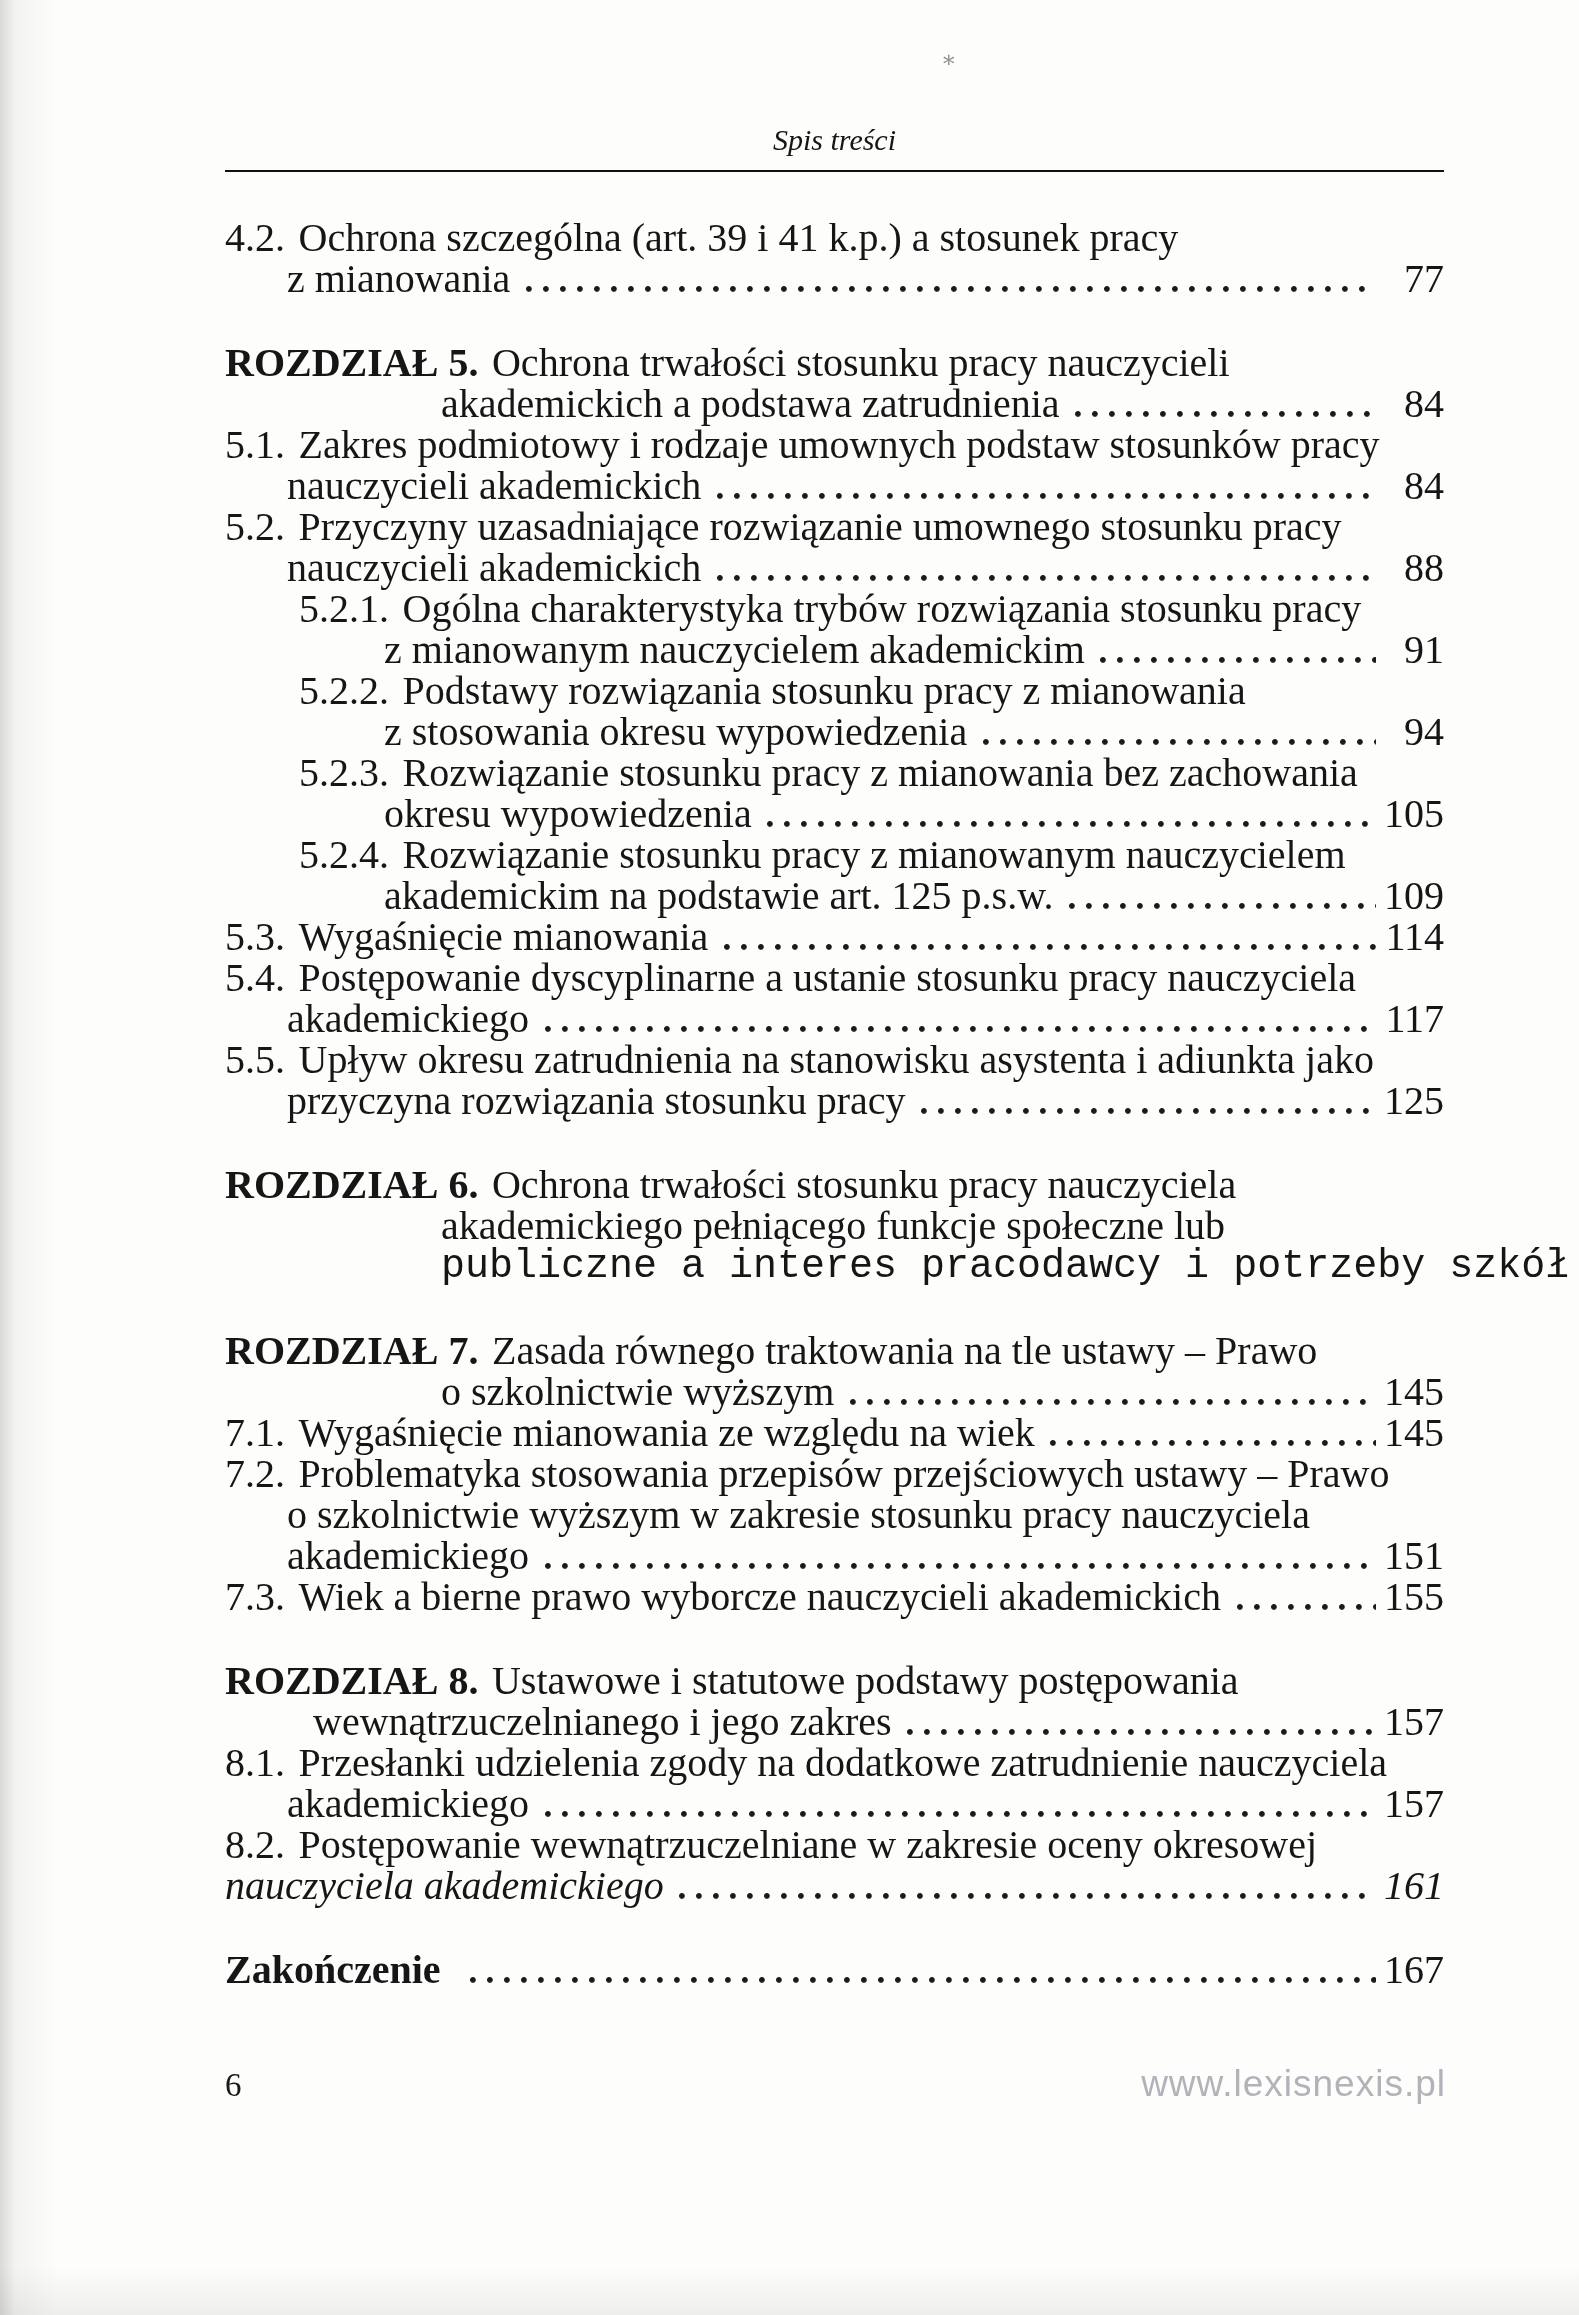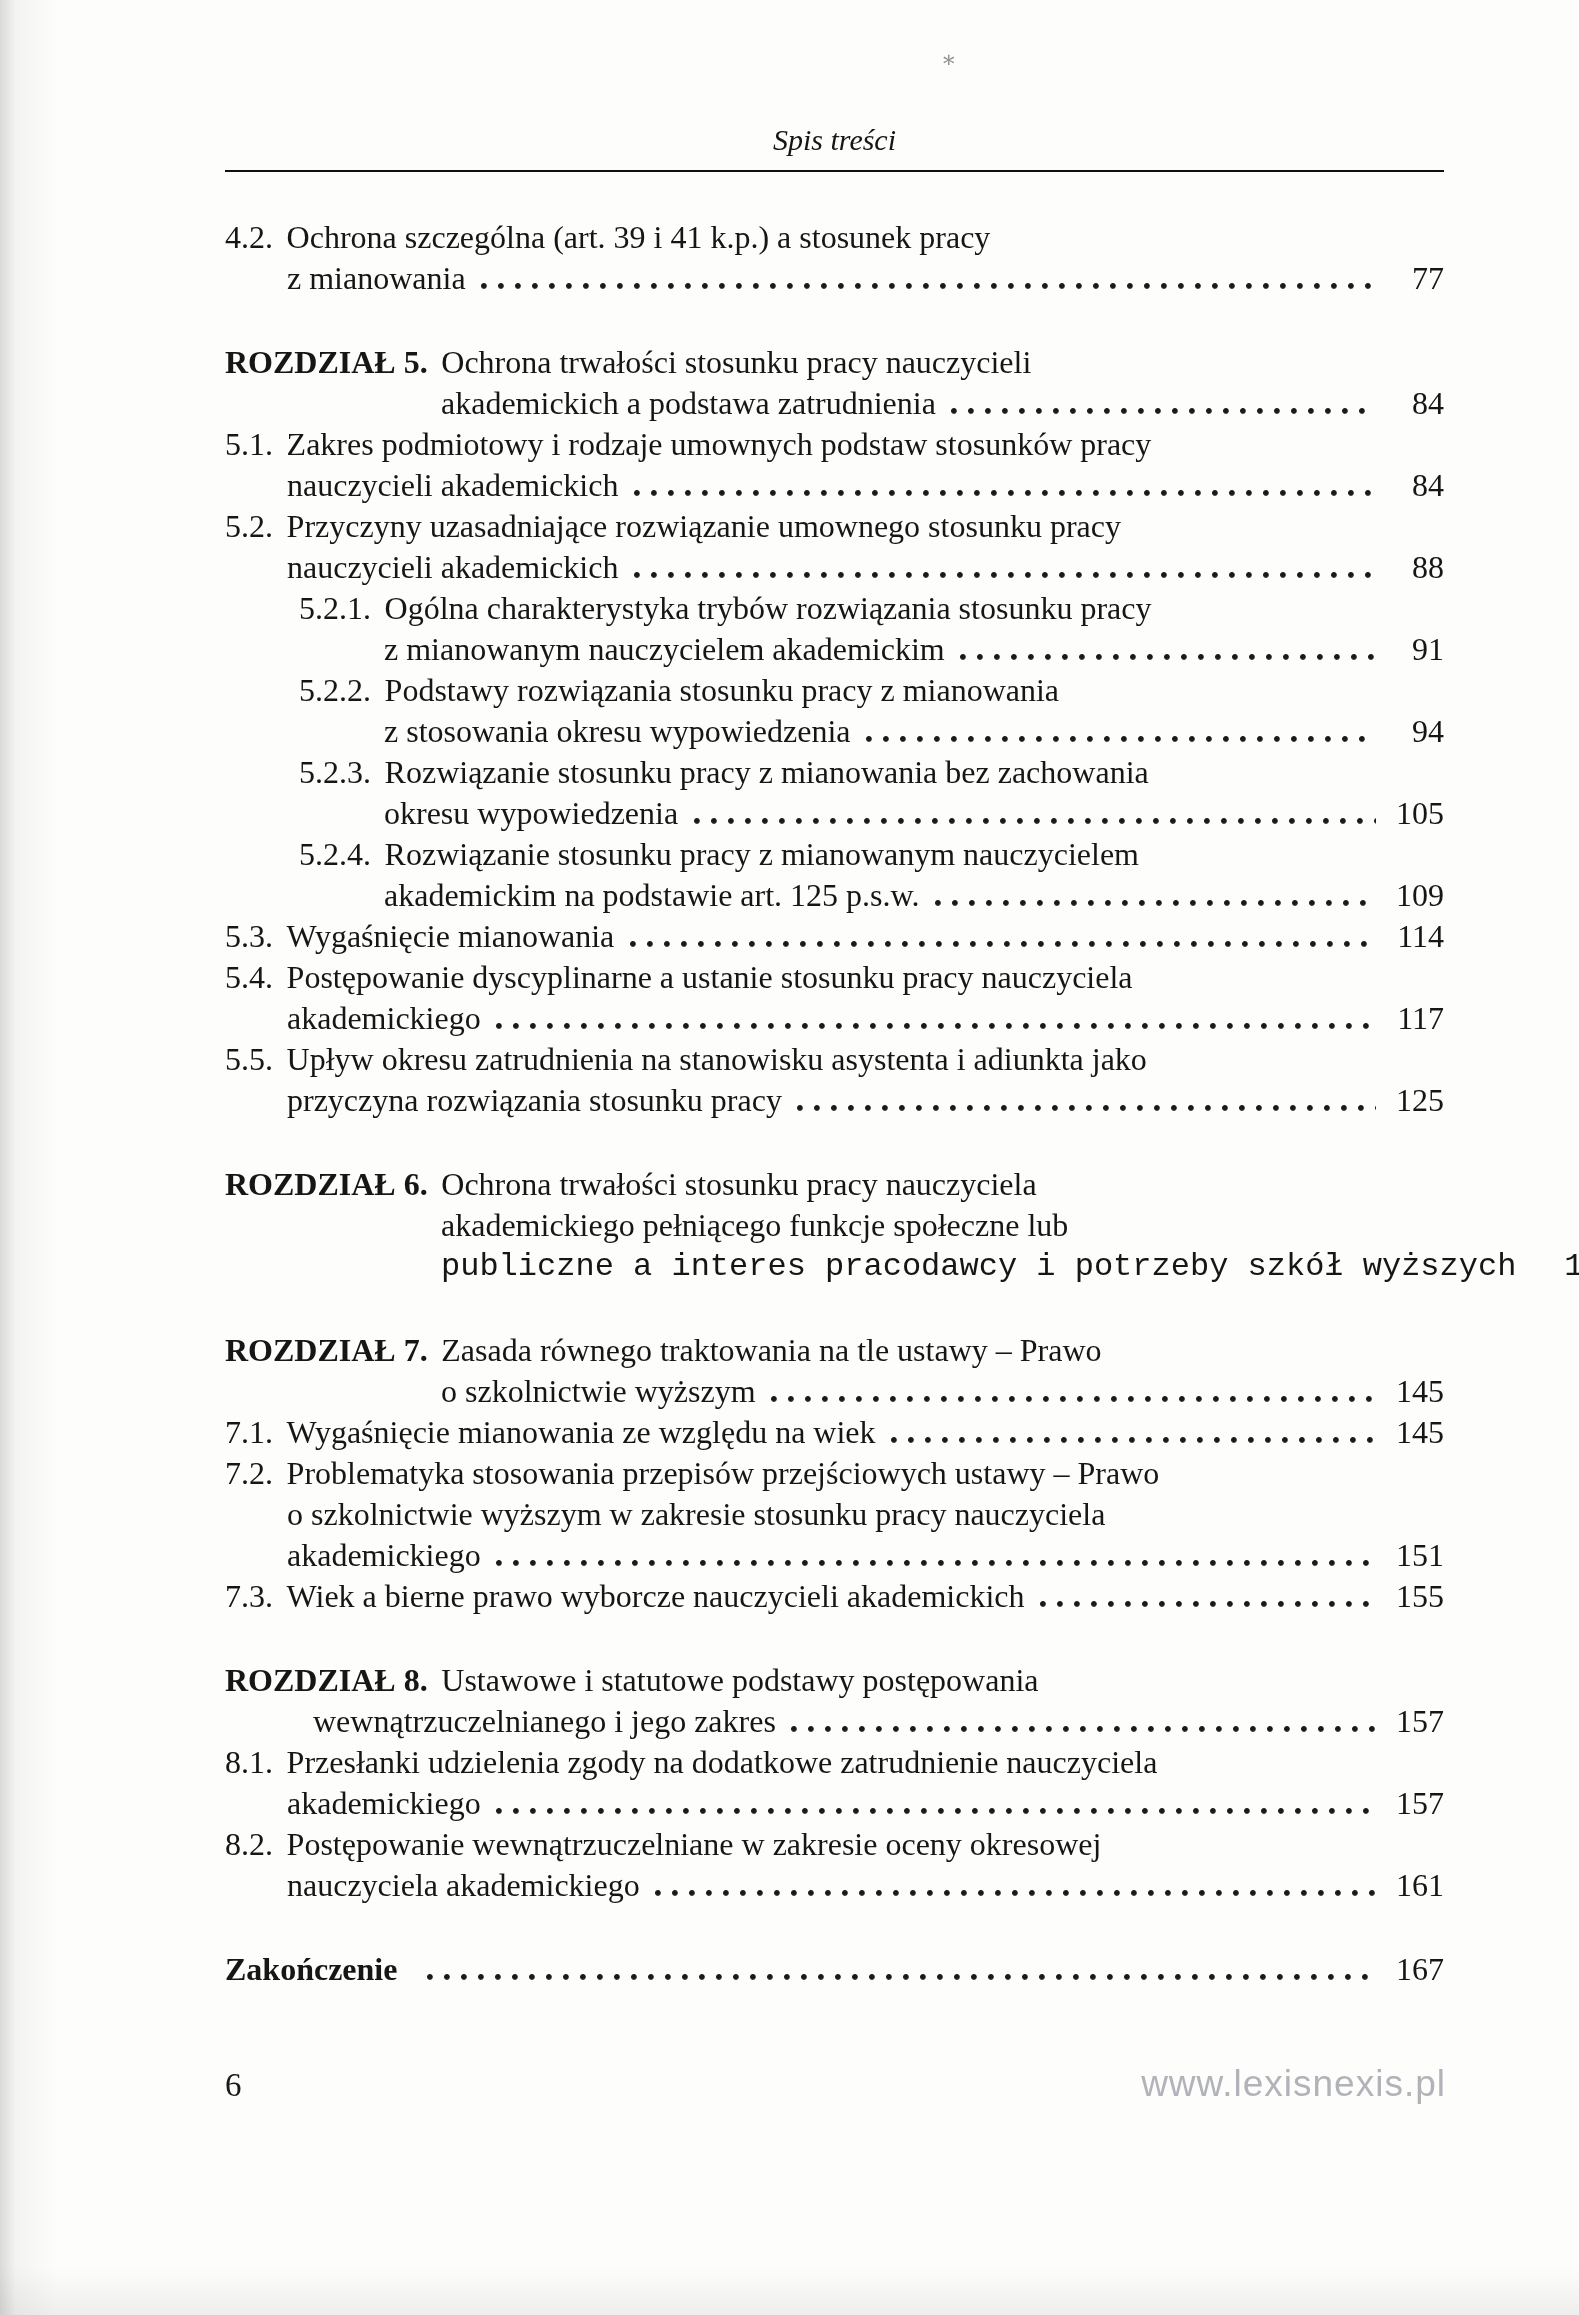--- a/index.html
+++ b/index.html
@@ -38,21 +38,21 @@
     font-size: 30px;
     line-height: 35px;
   }
   .rule {
     margin-top: 12.6px;
     height: 2.9px;
     background: #101010;
   }
   .toc {
     margin-top: 45px;
-    font-size: 32px;
+    font-size: 40px;
     line-height: 41px;
   }
   .entry.gap { margin-top: 43px; }
   .row {
     display: flex;
     align-items: baseline;
   }
   .label {
     flex: 0 0 auto;
     margin-right: 13.6px;
@@ -305,21 +305,21 @@
             <span class="txt">akademickiego</span>
             <span class="leader"></span>
             <span class="pgnum">157</span>
           </div>
         </div>
         <div class="entry section">
           <div class="row first">
             <span class="label">8.2.</span>
             <span class="txt">Postępowanie wewnątrzuczelniane w zakresie oceny okresowej</span>
           </div>
-          <div class="row cont" style="margin-left: 62px;">
+          <div class="row cont" style=" font-style: italic;">
             <span class="txt">nauczyciela akademickiego</span>
             <span class="leader"></span>
             <span class="pgnum">161</span>
           </div>
         </div>
         <div class="entry end gap">
           <div class="row first">
             <span class="label">Zakończenie</span>
             <span class="txt"></span>
             <span class="leader"></span>

